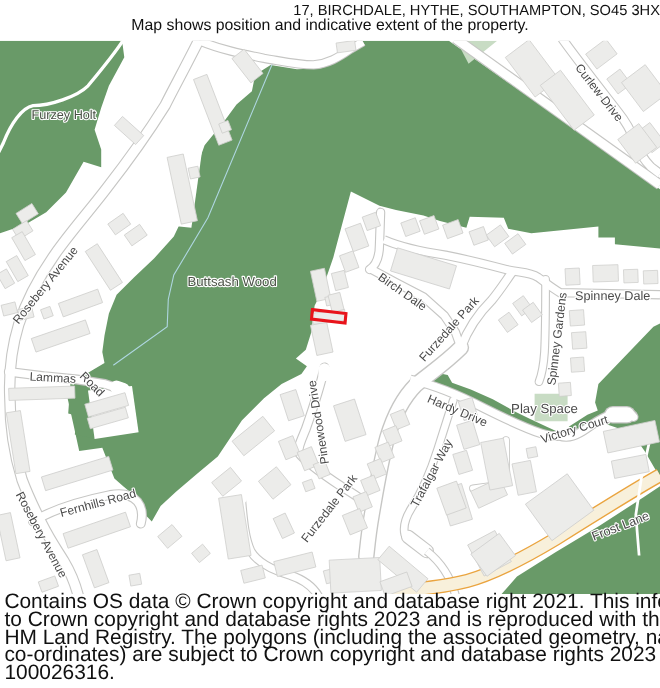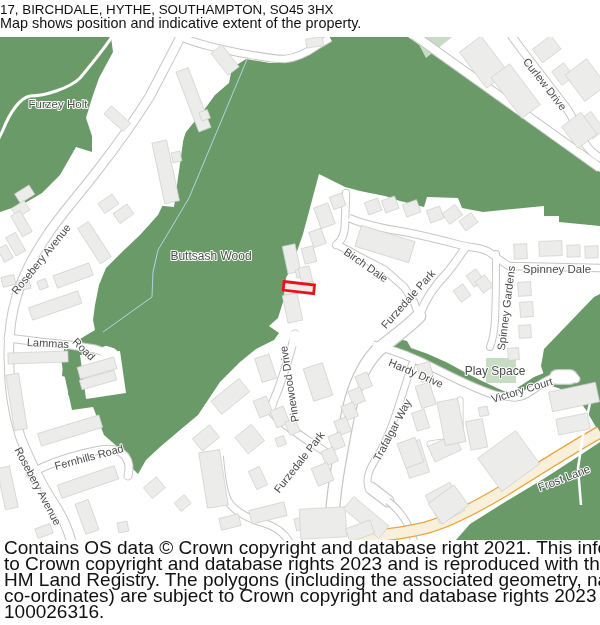--- a/index.html
+++ b/index.html
@@ -1,19 +1,19 @@
 <!DOCTYPE html>
 <html><head>
 <meta charset="utf-8">
 <style>
 html,body{margin:0;padding:0;background:#fff;width:600px;height:625px;overflow:hidden;
 font-family:"Liberation Sans", sans-serif;}
 #page{position:relative;width:600px;height:625px;}
-.t1{position:absolute;top:2px;left:0;width:600px;text-align:left;font-size:13.35px;color:#111;}
-.t2{position:absolute;top:15px;left:0;width:600px;text-align:left;font-size:14.4px;color:#111;}
+.t1{position:absolute;top:2px;left:0;width:600px;text-align:right;font-size:13.35px;color:#111;}
+.t2{position:absolute;top:15px;left:0;width:600px;text-align:center;font-size:14.4px;color:#111;}
 .foot{position:absolute;left:4px;top:540px;width:596px;font-size:19px;line-height:16px;color:#111;white-space:pre;}
 svg text{font-family:"Liberation Sans", sans-serif;fill:#4a4a4a;paint-order:stroke;stroke:#ffffff;stroke-width:2px;stroke-linejoin:round;}
 .wood-label{fill:#4a5246;}
 </style>
 </head>
 <body>
 <div id="page">
 
 <div class="t1">17, BIRCHDALE, HYTHE, SOUTHAMPTON, SO45 3HX</div>
 

